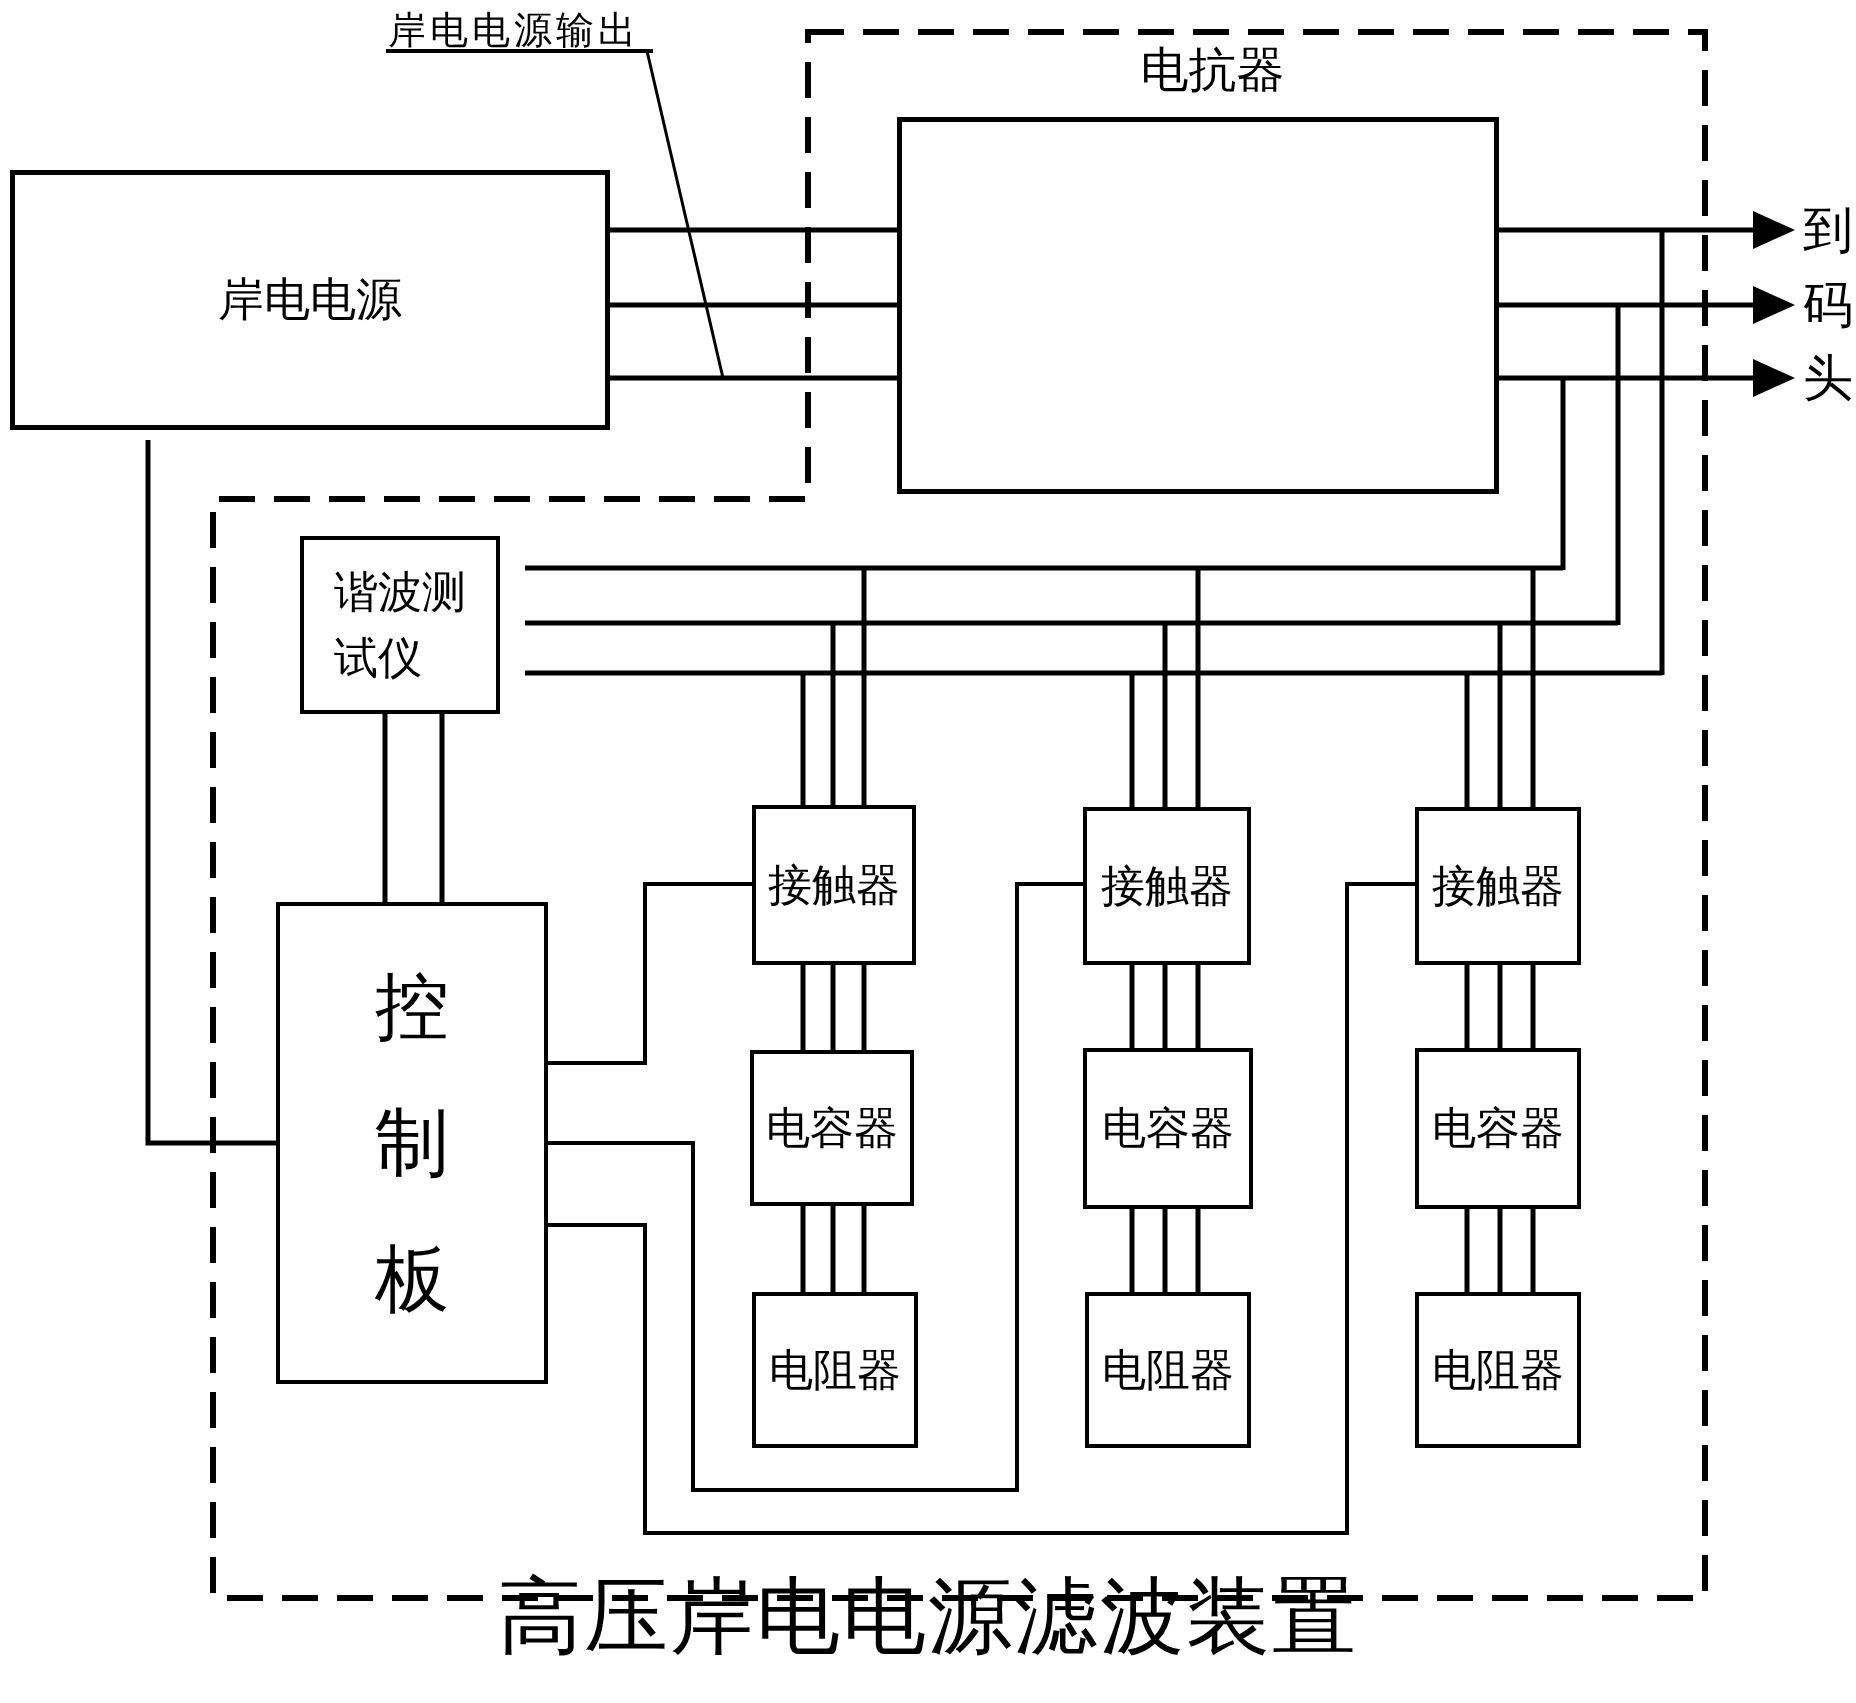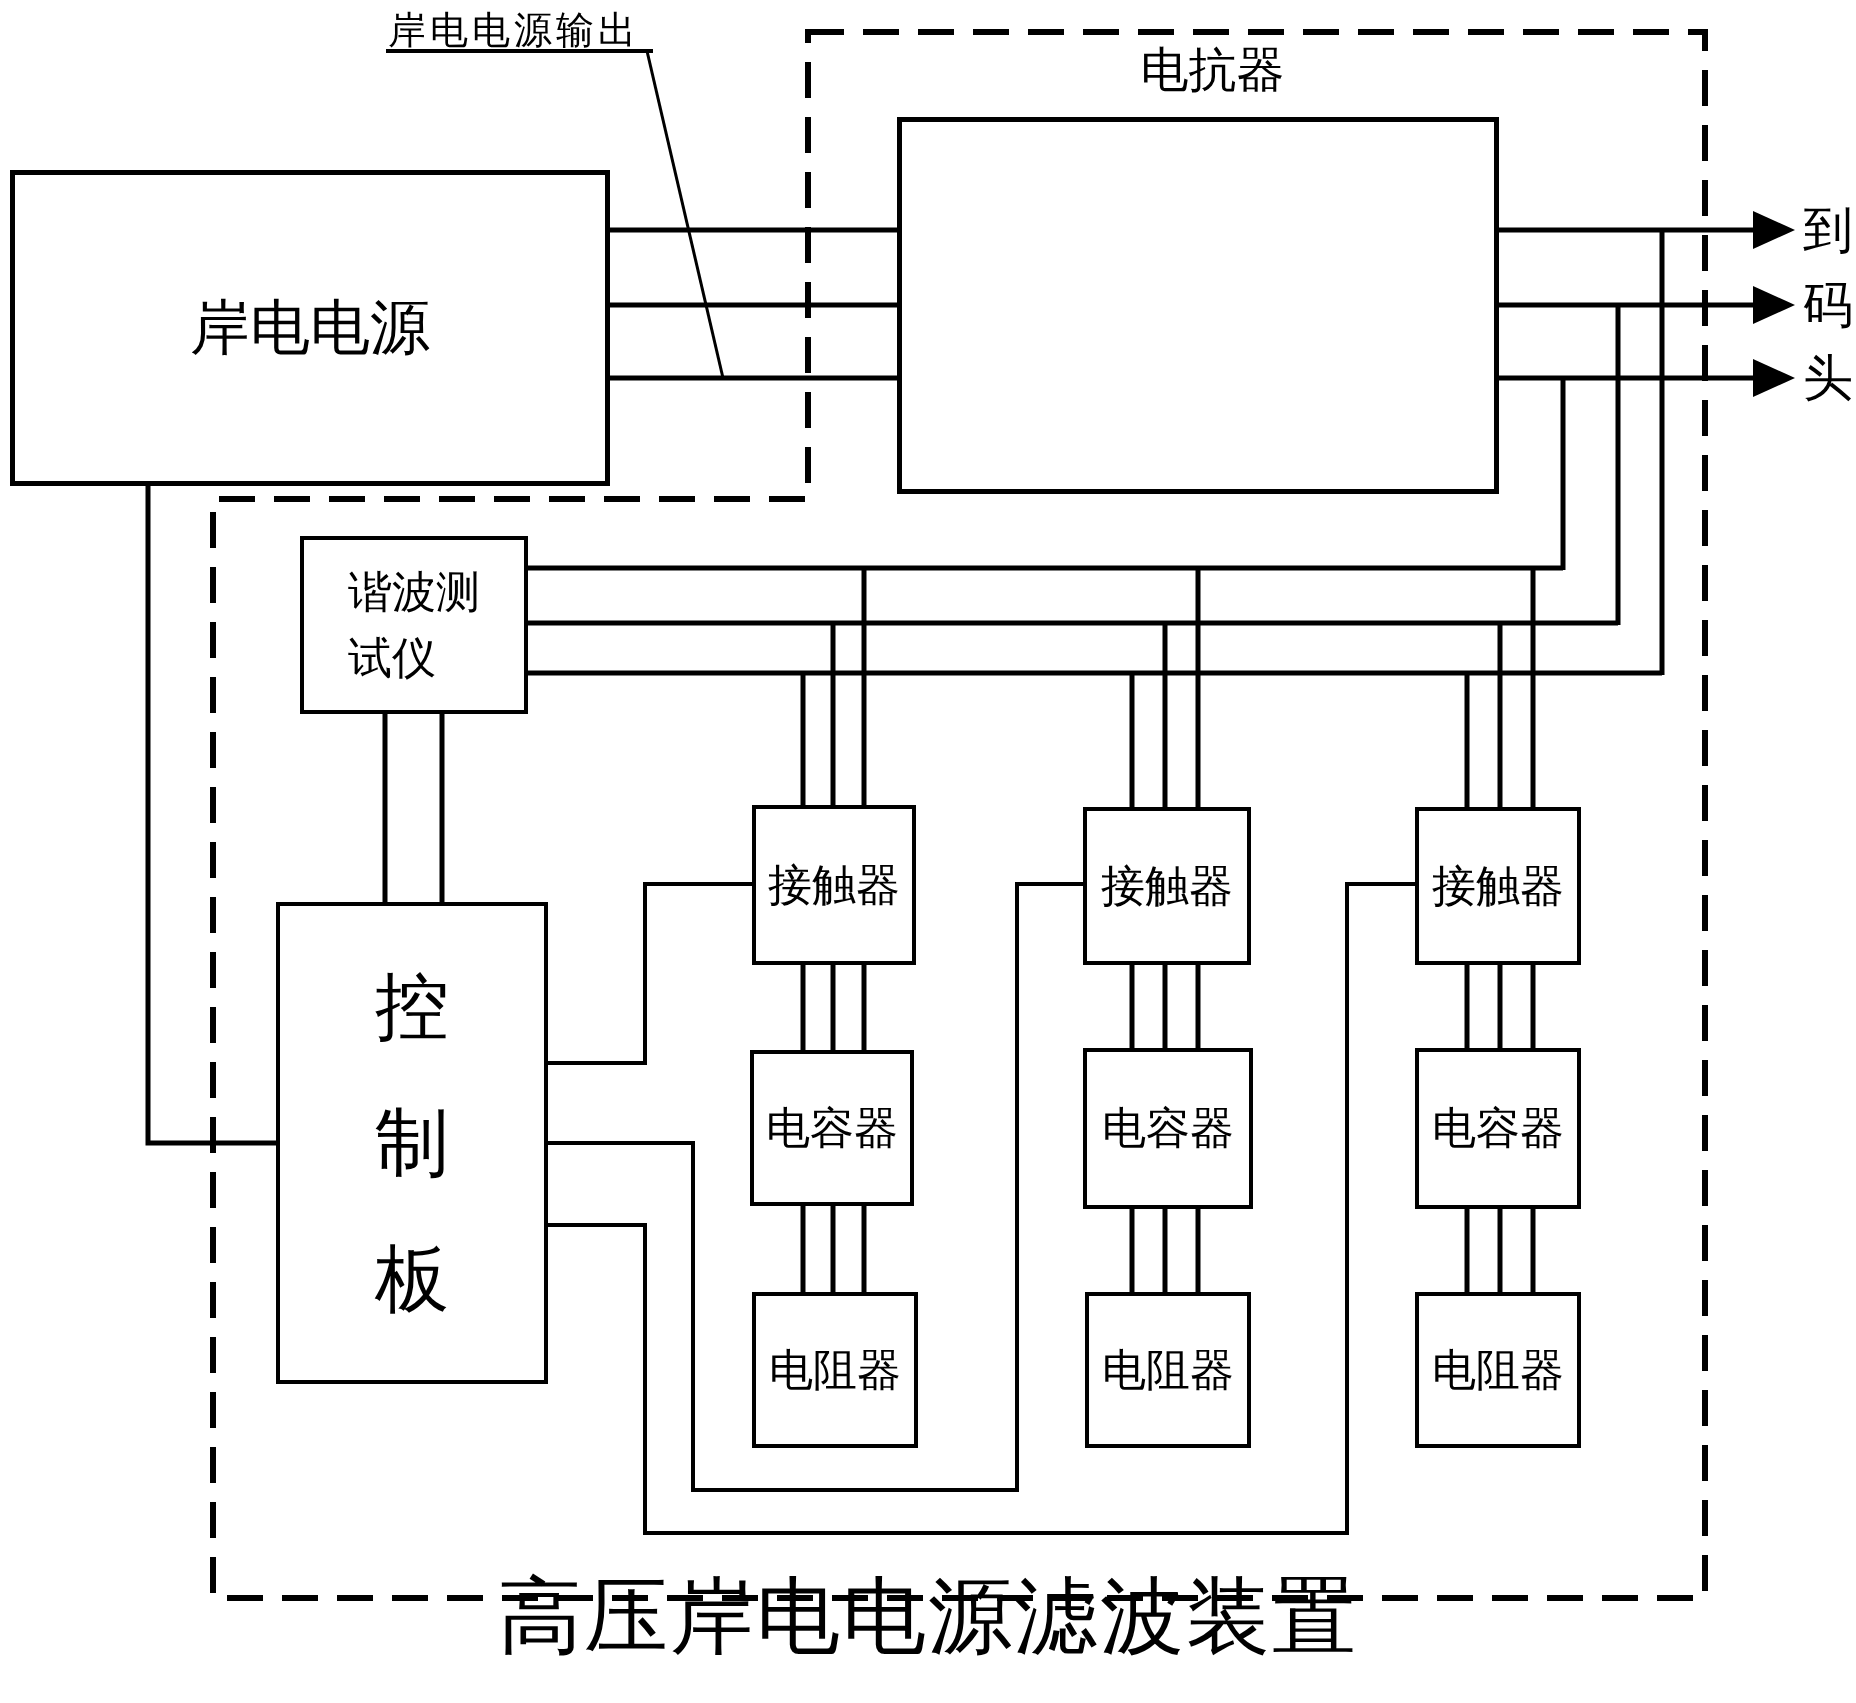--- a/index.html
+++ b/index.html
@@ -20,25 +20,25 @@
     border:4px solid #000;
     background:#ffffff;
     display:flex;
     align-items:center;
     justify-content:center;
     text-align:center;
     line-height:1.2;
   }
   .box.thick{border-width:5px;}
   .lbl{white-space:nowrap;}
-  .shore-box{left:10px;top:170px;width:600px;height:316px;font-size:60px;}
+  .shore-box{left:10px;top:170px;width:600px;height:260px;font-size:46px;}
   .reactor-box{left:897px;top:117px;width:602px;height:377px;}
   .reactor-label{position:absolute;left:1100px;top:38px;width:225px;height:64px;
     font-size:48px;display:flex;align-items:center;justify-content:center;}
-  .tester-box{left:300px;top:536px;width:228px;height:178px;font-size:44px;line-height:1.5;}
+  .tester-box{left:300px;top:536px;width:200px;height:178px;font-size:44px;line-height:1.5;}
   .tester-box .inner{text-align:left;}
   .control-box{left:276px;top:902px;width:272px;height:482px;
     flex-direction:column;font-size:74px;line-height:1.0;gap:62px;}
   .small{font-size:44px;}
   .c1a{left:752px;top:805px;width:164px;height:160px;}
   .c2a{left:1083px;top:807px;width:168px;height:158px;}
   .c3a{left:1415px;top:807px;width:166px;height:158px;}
   .c1b{left:750px;top:1050px;width:164px;height:156px;}
   .c2b{left:1083px;top:1048px;width:170px;height:161px;}
   .c3b{left:1415px;top:1048px;width:166px;height:161px;}

